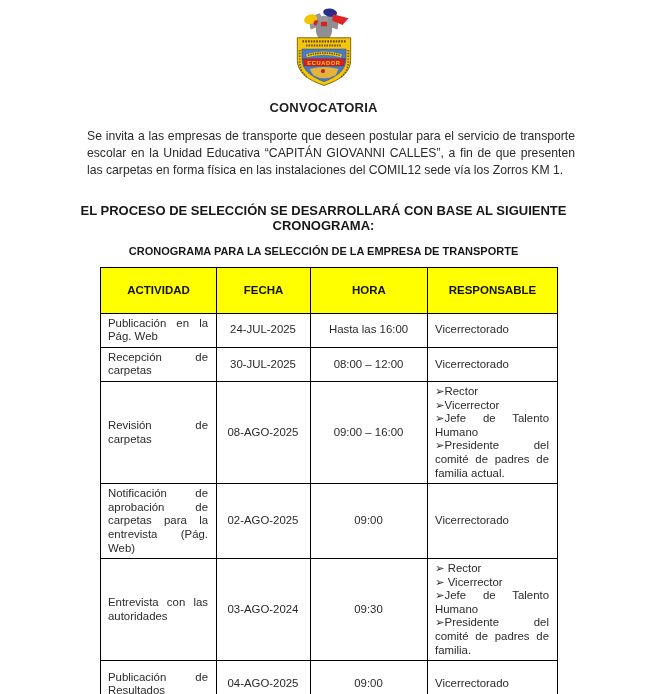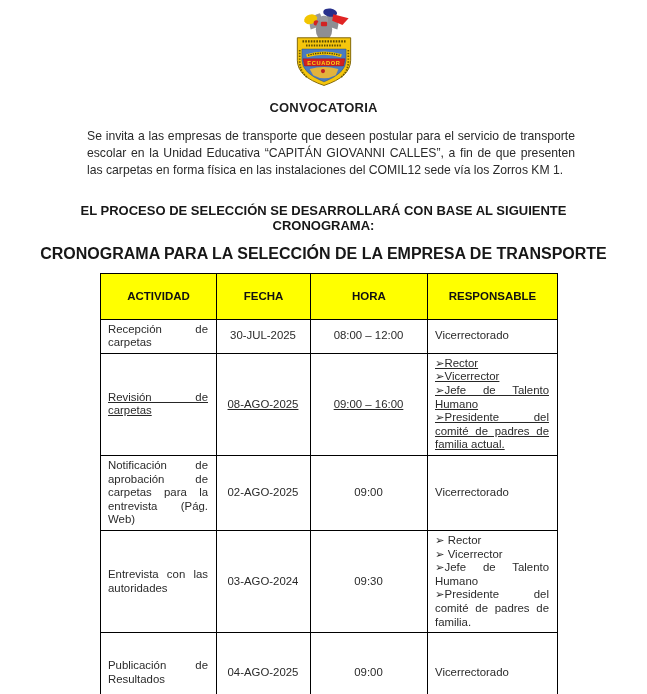--- a/index.html
+++ b/index.html
@@ -23,21 +23,21 @@
     text-align:justify;
     font-size:12.2px; line-height:17.2px; color:#2a2a2a;
   }
 
   .h-process {
     margin:23px 40px 0 40px; text-align:center;
     font-weight:bold; font-size:13px; color:#171717;
   }
   .h-schedule {
     margin:12px 40px 0 40px; text-align:center;
-    font-weight:bold; font-size:16px; color:#171717;
+    font-weight:bold; font-size:11px; color:#171717;
   }
 
   table.schedule {
     margin:10px 0 0 100px;
     width:457px;
     border-collapse:collapse;
     table-layout:fixed;
     font-size:11.4px;
     padding-left:19px;
   }
@@ -53,21 +53,21 @@
     vertical-align:middle;
     line-height:13.6px;
     color:#2a2a2a;
   }
   td.c-actividad { text-align:justify; }
   td.c-fecha, td.c-hora { text-align:center; }
   td.c-responsable { text-align:left; padding-left:8px; }
   .resp-line { text-align:justify; }
 
   tbody tr:nth-child(1) { height:29px; }
-  tbody tr:nth-child(2) { height:28px;text-decoration:underline; }
+  tbody tr:nth-child(2) { height:28px; }
   tbody tr:nth-child(3) { height:75px; }
   tbody tr:nth-child(4) { height:70px; }
   tbody tr:nth-child(5) { height:80px; }
   tbody tr:nth-child(6) { height:47px; }
 </style>
 </head>
 <body>
 
 <div class="page">
 
@@ -122,20 +122,28 @@
     </colgroup>
     <thead>
       <tr>
         <th>ACTIVIDAD</th>
         <th>FECHA</th>
         <th>HORA</th>
         <th>RESPONSABLE</th>
       </tr>
     </thead>
     <tbody>
+    <tr>
+      <td class="c-actividad">Publicación en la Pág. Web</td>
+      <td class="c-fecha">24-JUL-2025</td>
+      <td class="c-hora">Hasta las 16:00</td>
+      <td class="c-responsable">
+            <div class="resp-line">Vicerrectorado</div>
+          </td>
+    </tr>
 
     <tr>
       <td class="c-actividad">Recepción de carpetas</td>
       <td class="c-fecha">30-JUL-2025</td>
       <td class="c-hora">08:00 – 12:00</td>
       <td class="c-responsable">
             <div class="resp-line">Vicerrectorado</div>
           </td>
     </tr>
 

